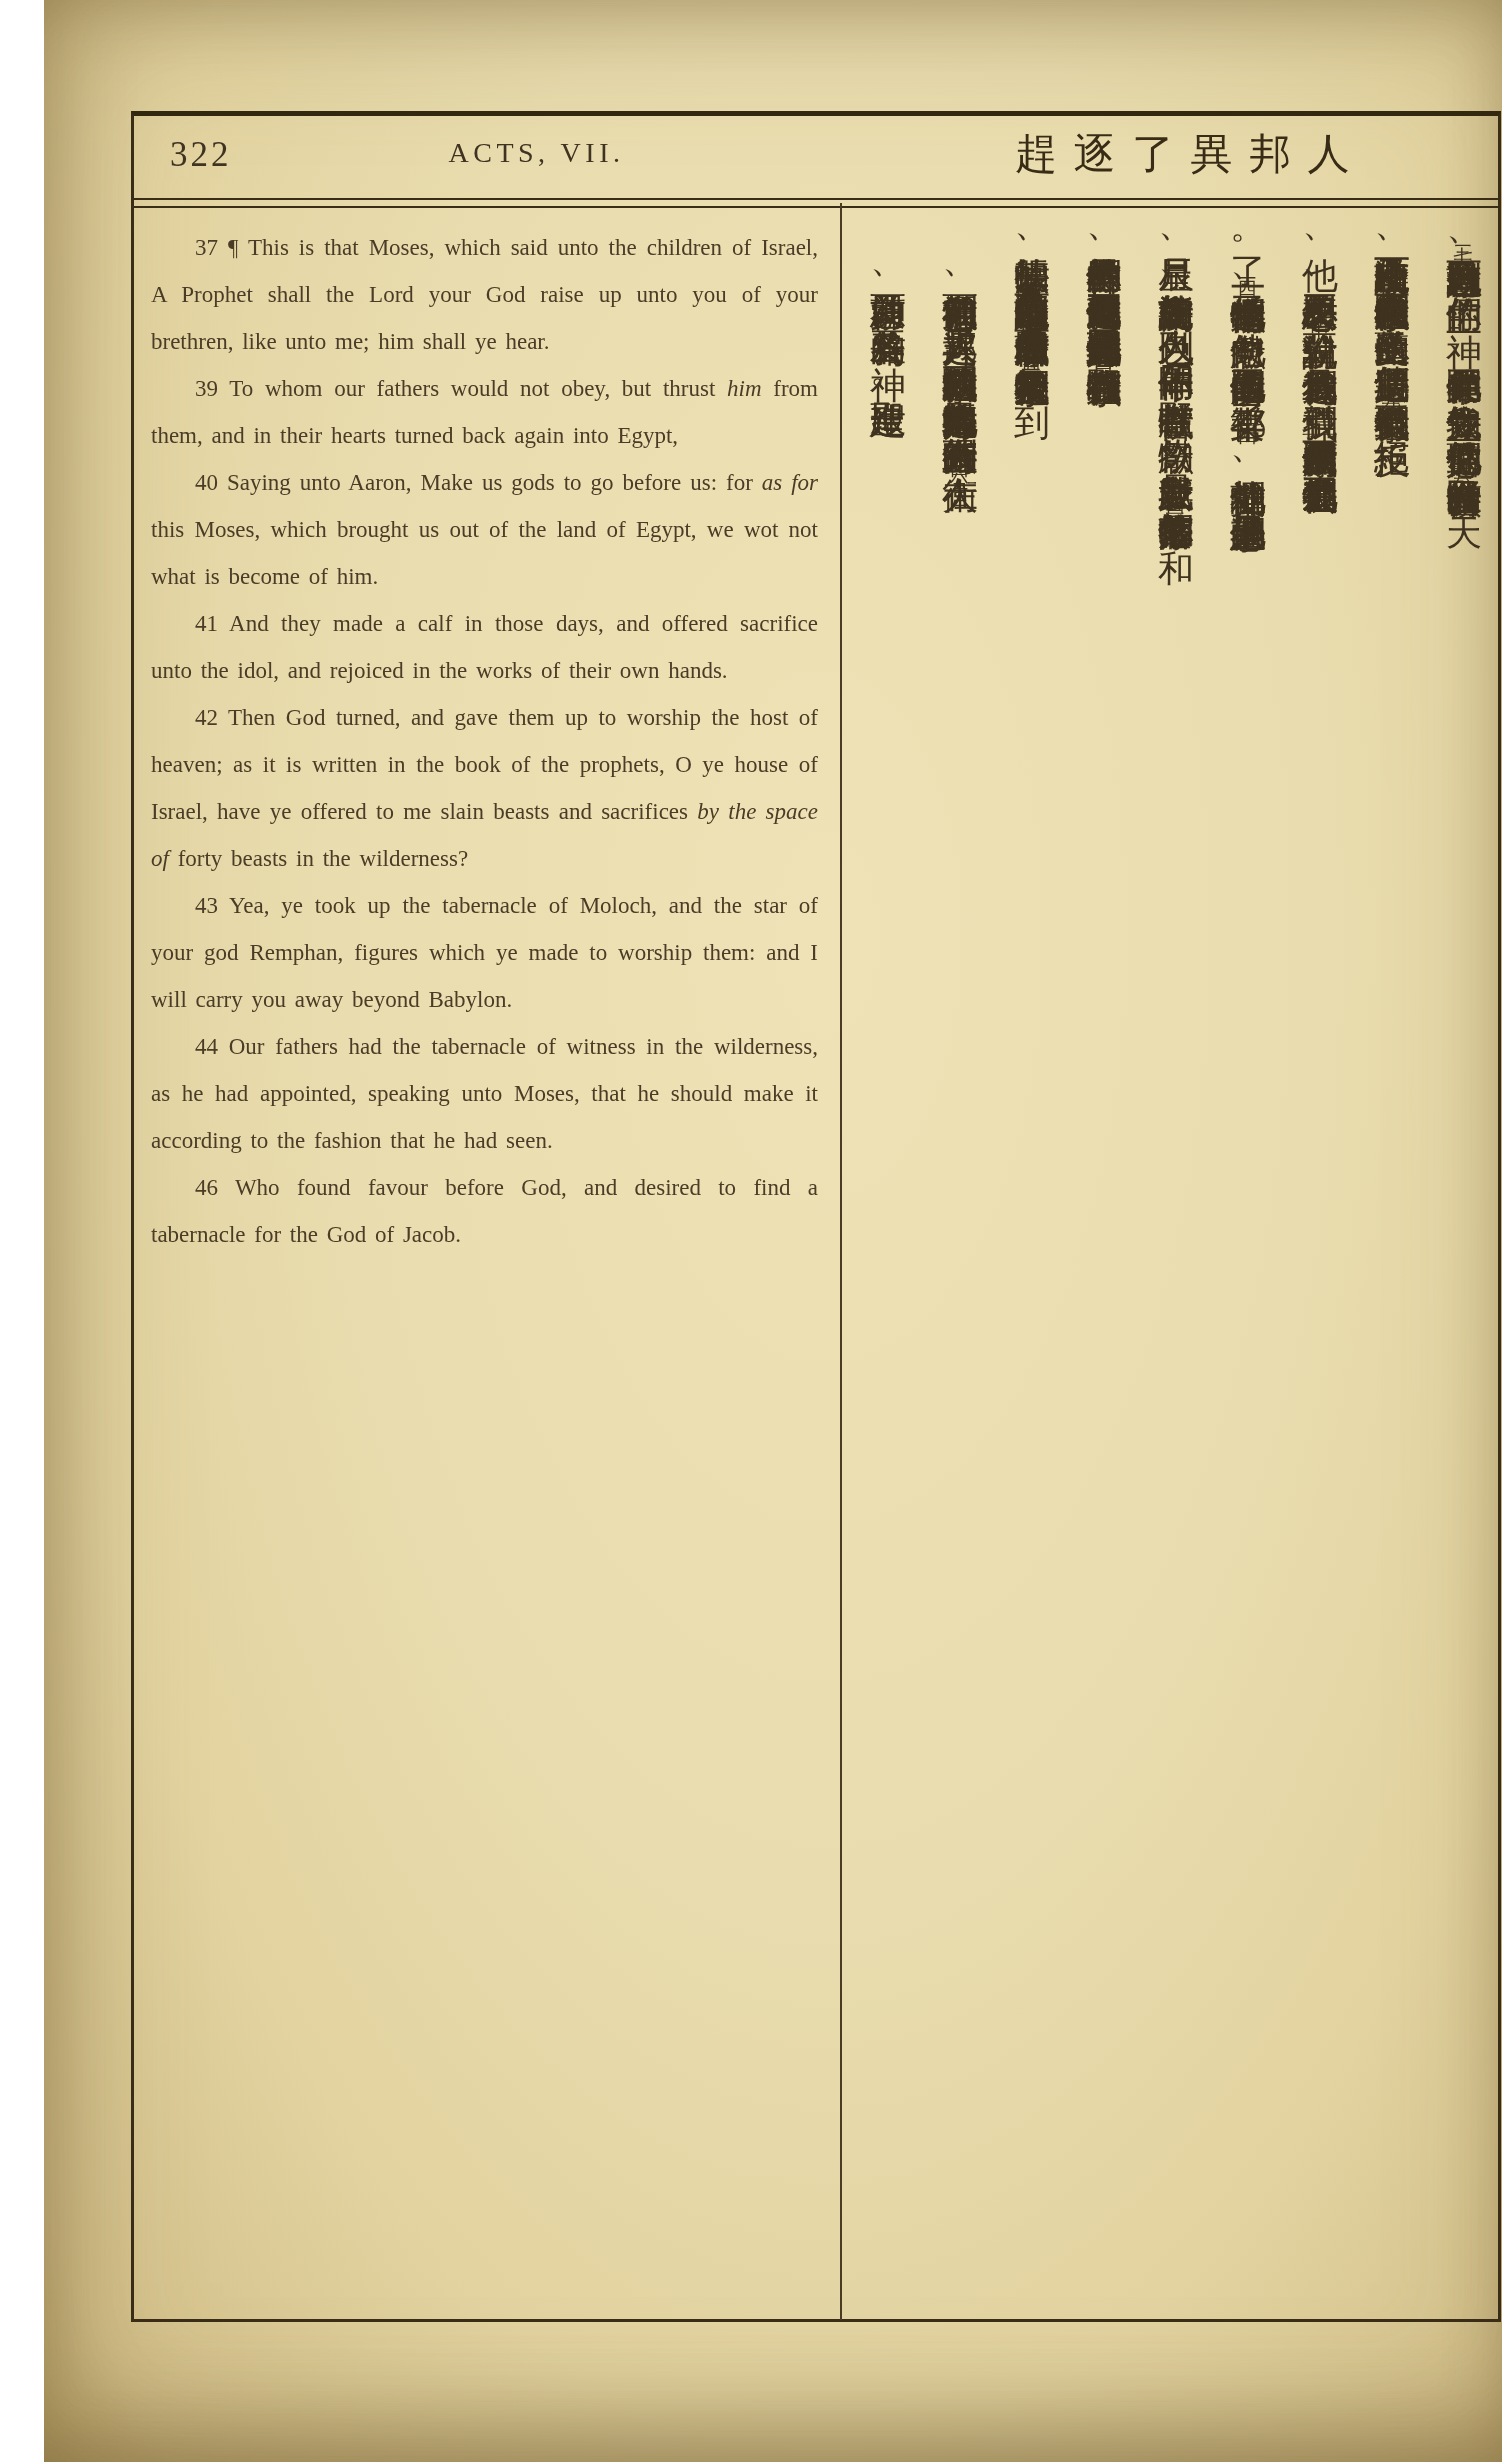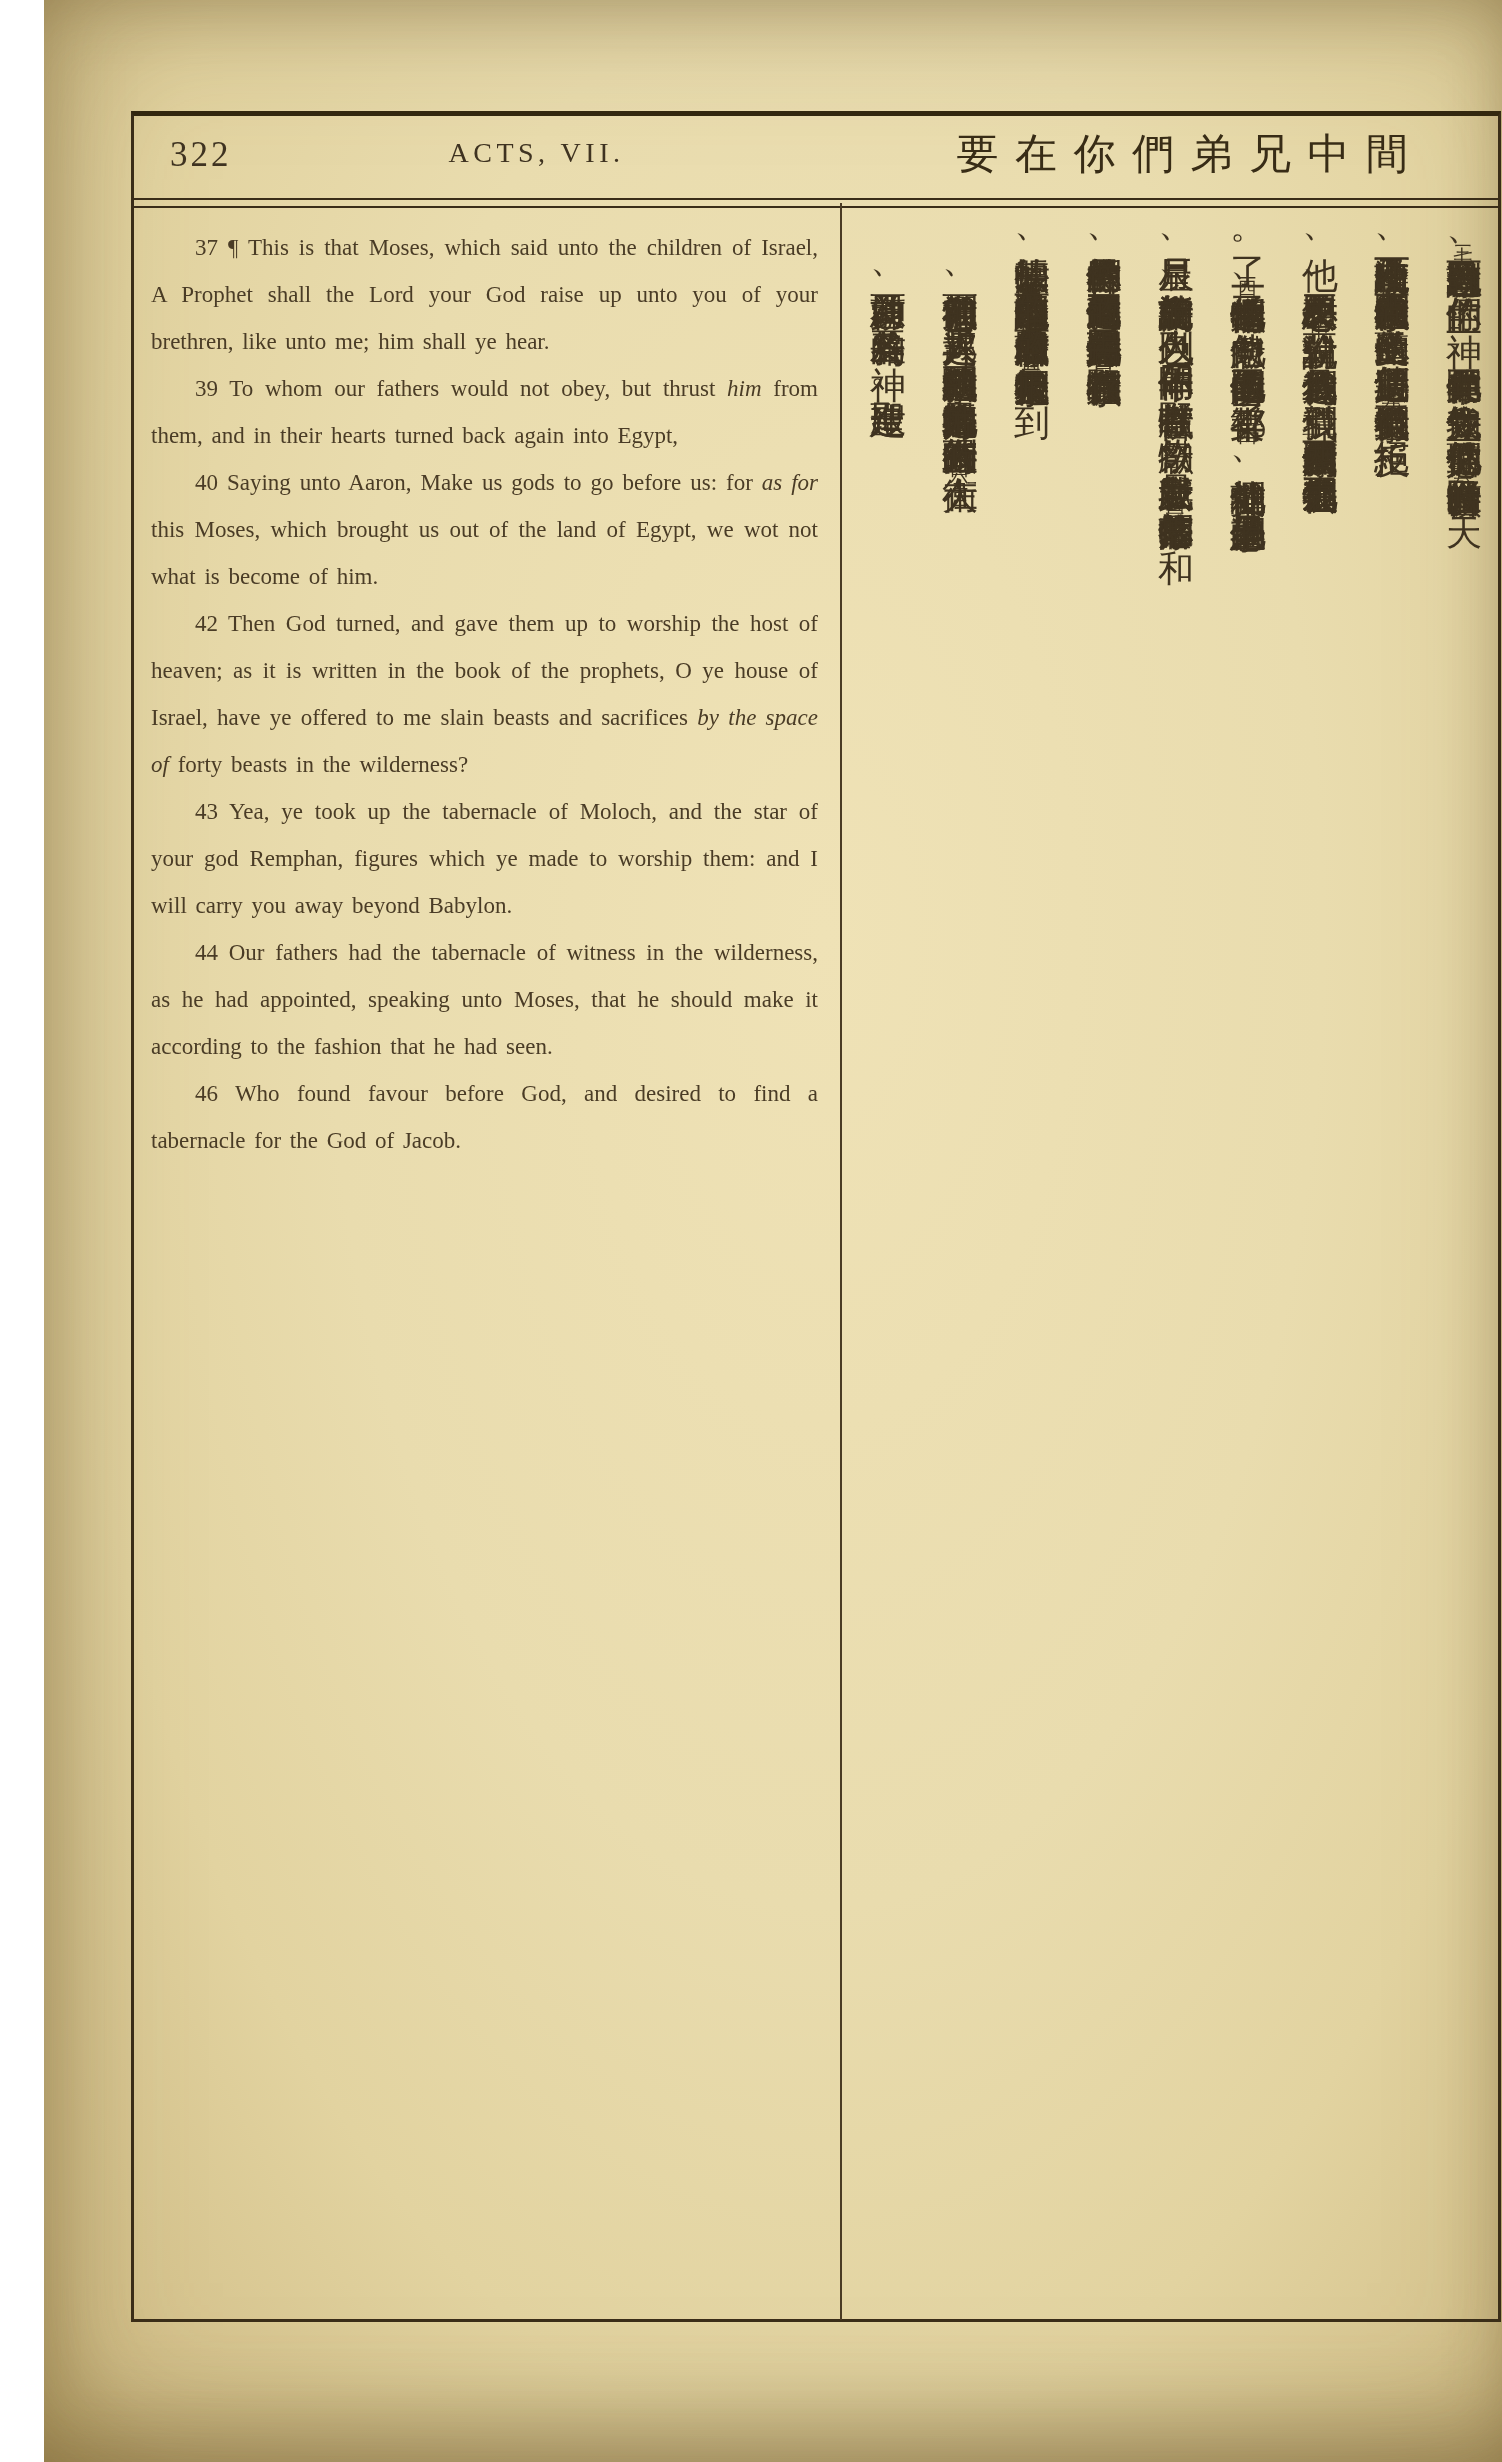--- a/index.html
+++ b/index.html
@@ -34,30 +34,31 @@
 </style>
 </head>
 <body>
 
 <div class="page">
   <div class="frame"></div>
 
   <div class="hdr">
     <div class="pageno">322</div>
     <div class="title-en">ACTS, VII.</div>
-    <div class="title-zh">要在你們弟兄中間</div>
+    <div class="title-zh">趕逐了異邦人</div>
   </div>
   <div class="hdr-rule2"></div>
 
   <div class="divider"></div>
 
   <div class="eng" id="eng">
       <p><span class="r-t">37 ¶ This is that Moses, which said unto the children of Israel, A Prophet shall the Lord your God raise up unto you of your brethren, like unto me; him shall ye hear.</span></p>
       <p><span class="r-t">39 To whom our fathers would not obey, but thrust </span><span class="r-i">him</span><span class="r-t"> from them, and in their hearts turned back again into Egypt,</span></p>
       <p><span class="r-t">40 Saying unto Aaron, Make us gods to go before us: for </span><span class="r-i">as for</span><span class="r-t"> this Moses, which brought us out of the land of Egypt, we wot not what is become of him.</span></p>
+      <p><span class="r-t">41 And they made a calf in those days, and offered sacrifice unto the idol, and rejoiced in the works of their own hands.</span></p>
       <p><span class="r-t">42 Then God turned, and gave them up to worship the host of heaven; as it is written in the book of the prophets, O ye house of Israel, have ye offered to me slain beasts and sacrifices </span><span class="r-i">by the space of</span><span class="r-t"> forty beasts in the wilderness?</span></p>
       <p><span class="r-t">43 Yea, ye took up the tabernacle of Moloch, and the star of your god Remphan, figures which ye made to worship them: and I will carry you away beyond Babylon.</span></p>
       <p><span class="r-t">44 Our fathers had the tabernacle of witness in the wilderness, as he had appointed, speaking unto Moses, that he should make it according to the fashion that he had seen.</span></p>
       <p><span class="r-t">46 Who found favour before God, and desired to find a tabernacle for the God of Jacob.</span></p>
     </div>
 
   <div class="zh" id="zh">
       <div class="zh-col"><span class="r-v">三七</span><span class="r-t">這</span><span class="r-n">摩西</span><span class="r-t">曾對</span><span class="r-n">以色列</span><span class="r-t">民說、主你們的　神、要在你們弟兄中間、立一位先知像我、你們必當聽從他。</span><span class="r-v">三八</span><span class="r-t">當民會在曠野的時候、天</span></div>
       <div class="zh-col"><span class="r-t">使在</span><span class="r-n">西乃</span><span class="r-t">山上曉諭</span><span class="r-n">摩西</span><span class="r-t">、</span><span class="r-n">摩西</span><span class="r-t">往來在天使和我們祖宗中間、聽受生命的道、將這道傳與我們。</span><span class="r-v">三九</span><span class="r-t">我們祖宗不肯聽從、反拒絕</span></div>
       <div class="zh-col"><span class="r-t">他、心裏想要回</span><span class="r-n">伊及</span><span class="r-t">去、</span><span class="r-v">四十</span><span class="r-t">就對</span><span class="r-n">亞倫</span><span class="r-t">說、你且爲我們造神像、引導我們、因爲那領我們出</span><span class="r-n">伊及</span><span class="r-t">的</span><span class="r-n">摩西</span><span class="r-t">、我們不知道他往那裏去</span></div>

